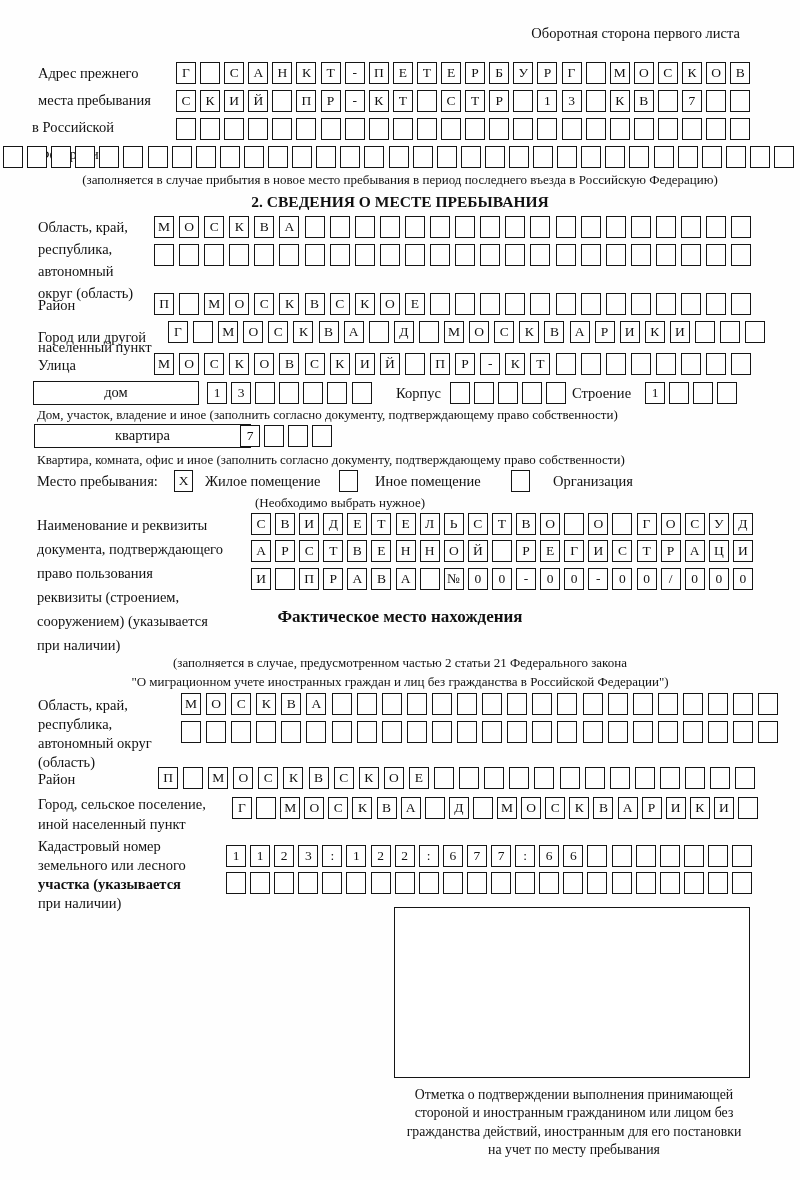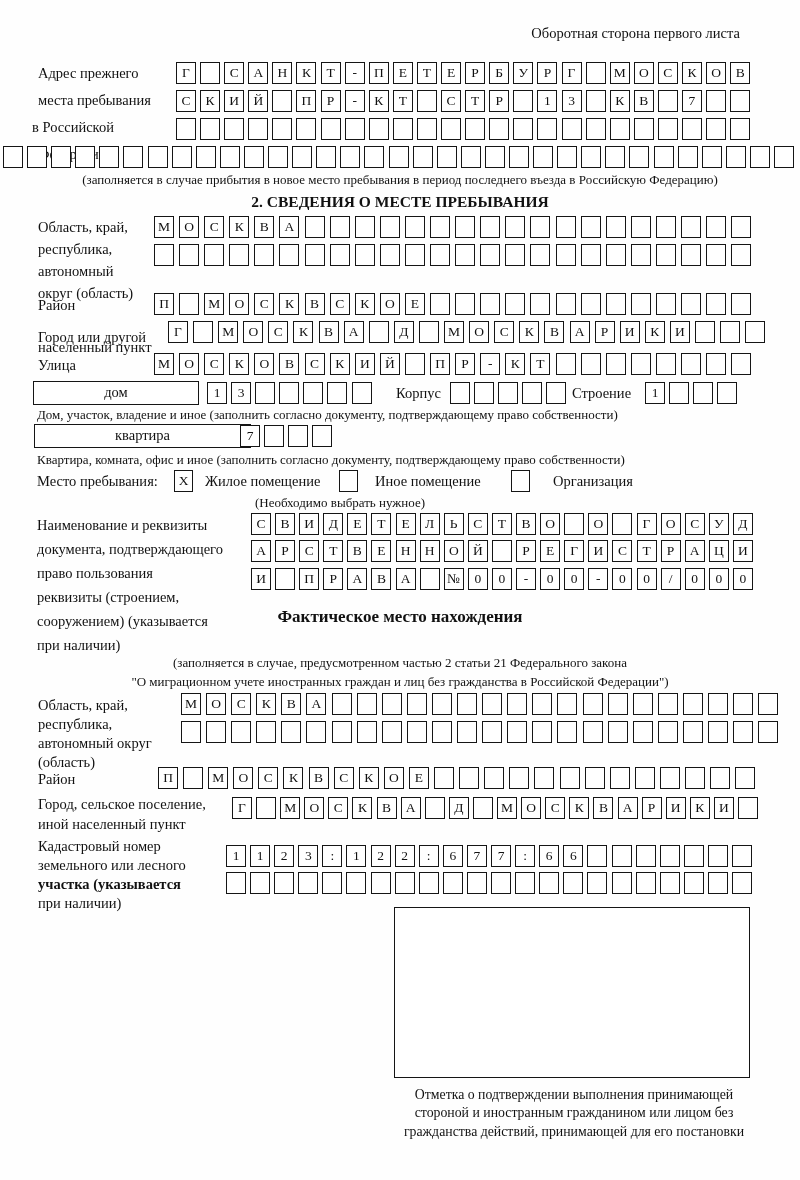--- a/index.html
+++ b/index.html
@@ -586,14 +586,15 @@
     <span class="cell"></span>
     <span class="cell"></span>
     <span class="cell"></span>
     <span class="cell"></span>
   </div>
 
 <div class="stampbox" style="top:907px;left:394px;width:356px;height:171px;"></div>
 <div class="abs stampcap" style="top:1086px;left:386px;width:376px;">
   <div>Отметка о подтверждении выполнения принимающей</div>
   <div>стороной и иностранным гражданином или лицом без</div>
-  <div>гражданства действий, принимающей для его постановки</div>
+  <div>гражданства действий, иностранным для его постановки</div>
+  <div>на учет по месту пребывания</div>
 </div>
 
 </body></html>

